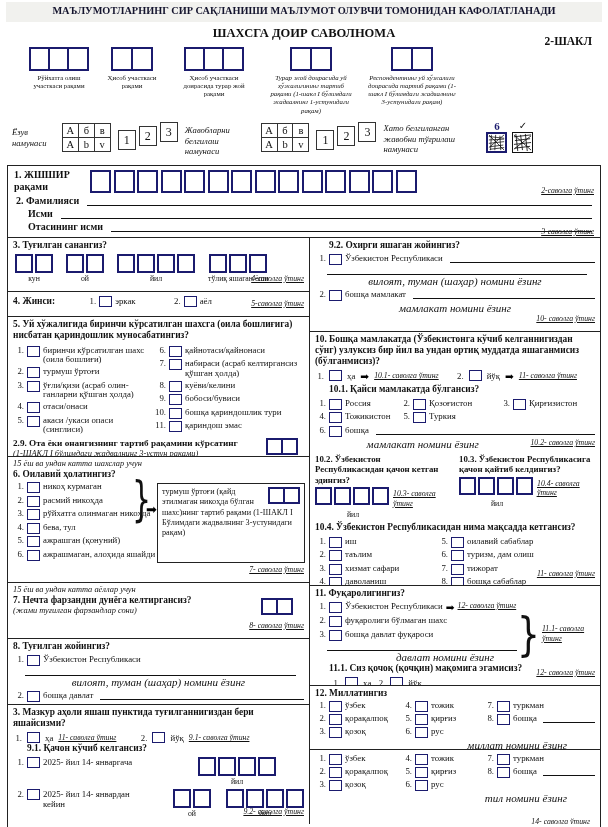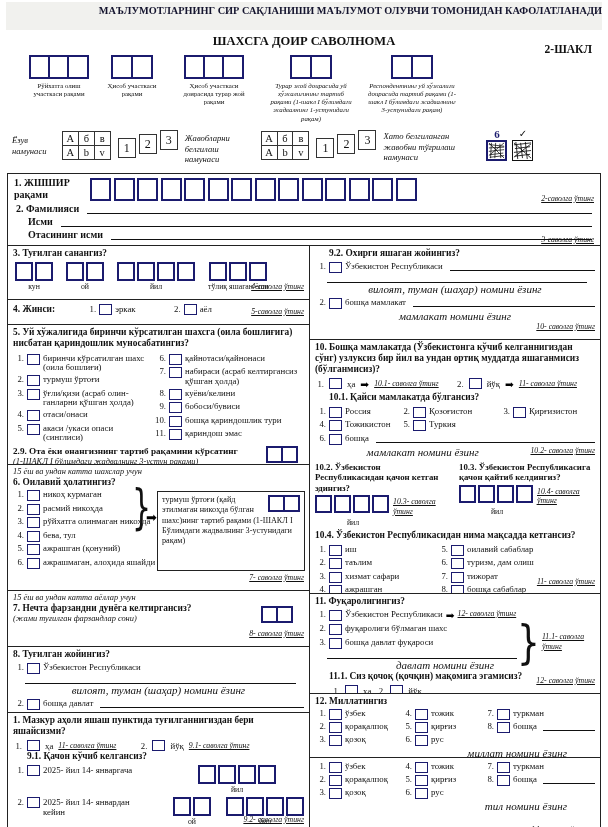--- a/index.html
+++ b/index.html
@@ -1,20 +1,20 @@
 <!DOCTYPE html>
 <html><head>
 <meta charset="utf-8">
 <style>
 *{margin:0;padding:0;box-sizing:border-box;}
 html,body{background:#fff;}
 .page{width:608px;height:827px;background:#fff;position:relative;overflow:hidden;
   font-family:"Liberation Serif","DejaVu Serif",serif;color:#111;}
-.banner{margin:2px 6px 0;background:#f1f1ee;text-align:right;font-weight:bold;
-  font-size:10.3px;line-height:18px;height:28px;color:#14142e;}
+.banner{margin:2px 6px 0;background:#f1f1ee;text-align:center;font-weight:bold;
+  font-size:10.3px;line-height:18px;height:20px;color:#14142e;}
 .title-row{position:relative;height:20px;margin-top:1px;}
 .main-title{text-align:center;font-weight:bold;font-size:12.5px;line-height:20px;}
 .form-no{position:absolute;right:16px;top:12px;font-weight:bold;font-size:11.5px;}
 
 .codes{display:flex;align-items:flex-start;padding:4px 0 0 28px;height:74px;gap:13px;}
 .code-group{display:flex;flex-direction:column;align-items:center;}
 .code-boxes{display:flex;}
 .bigboxes .cbox{width:22px;height:24px;border:2.8px solid #1b1b6e;}
 .bigboxes .cbox + .cbox{margin-left:-2.8px;}
 .code-caption{font-size:6.8px;line-height:1.2;text-align:center;margin-top:3px;}
@@ -533,21 +533,21 @@
             <span class="olabel">бошқа давлат</span>
             <span class="wline grow"></span>
           </div>
           <div class="hintrow">
             <span class="hint">мамлакат номини ёзинг</span>
             <span class="goto">9- саволга ўтинг</span>
           </div>
         </div>
 
         <div class="sec">
-          <div class="qt">1. Мазкур аҳоли яшаш пунктида туғилганнигиздан бери яшайсизми?</div>
+          <div class="qt">3. Мазкур аҳоли яшаш пунктида туғилганнигиздан бери яшайсизми?</div>
           <div class="iline">
             <span class="onum">1</span>
             <span class="cbox"></span>
             <span class="olabel">ҳа</span>
             <span class="goto">11- саволга ўтинг</span>
             <span style="width:12px"></span>
             <span class="onum">2</span>
             <span class="cbox"></span>
             <span class="olabel">йўқ</span>
             <span class="goto">9.1- саволга ўтинг</span>
@@ -743,21 +743,21 @@
 
                 <div class="opt">
                   <span class="onum">7</span>
                   <span class="cbox"></span>
                   <span class="olabel">тижорат</span>
                 </div>
 
                 <div class="opt">
                   <span class="onum">4</span>
                   <span class="cbox"></span>
-                  <span class="olabel">ажрашган</span>
+                  <span class="olabel">даволаниш</span>
                 </div>
 
                 <div class="opt">
                   <span class="onum">8</span>
                   <span class="cbox"></span>
                   <span class="olabel">бошқа сабаблар</span>
                 </div>
               </div>
             <span class="goto abs-br">11- саволга ўтинг</span>
           </div>

